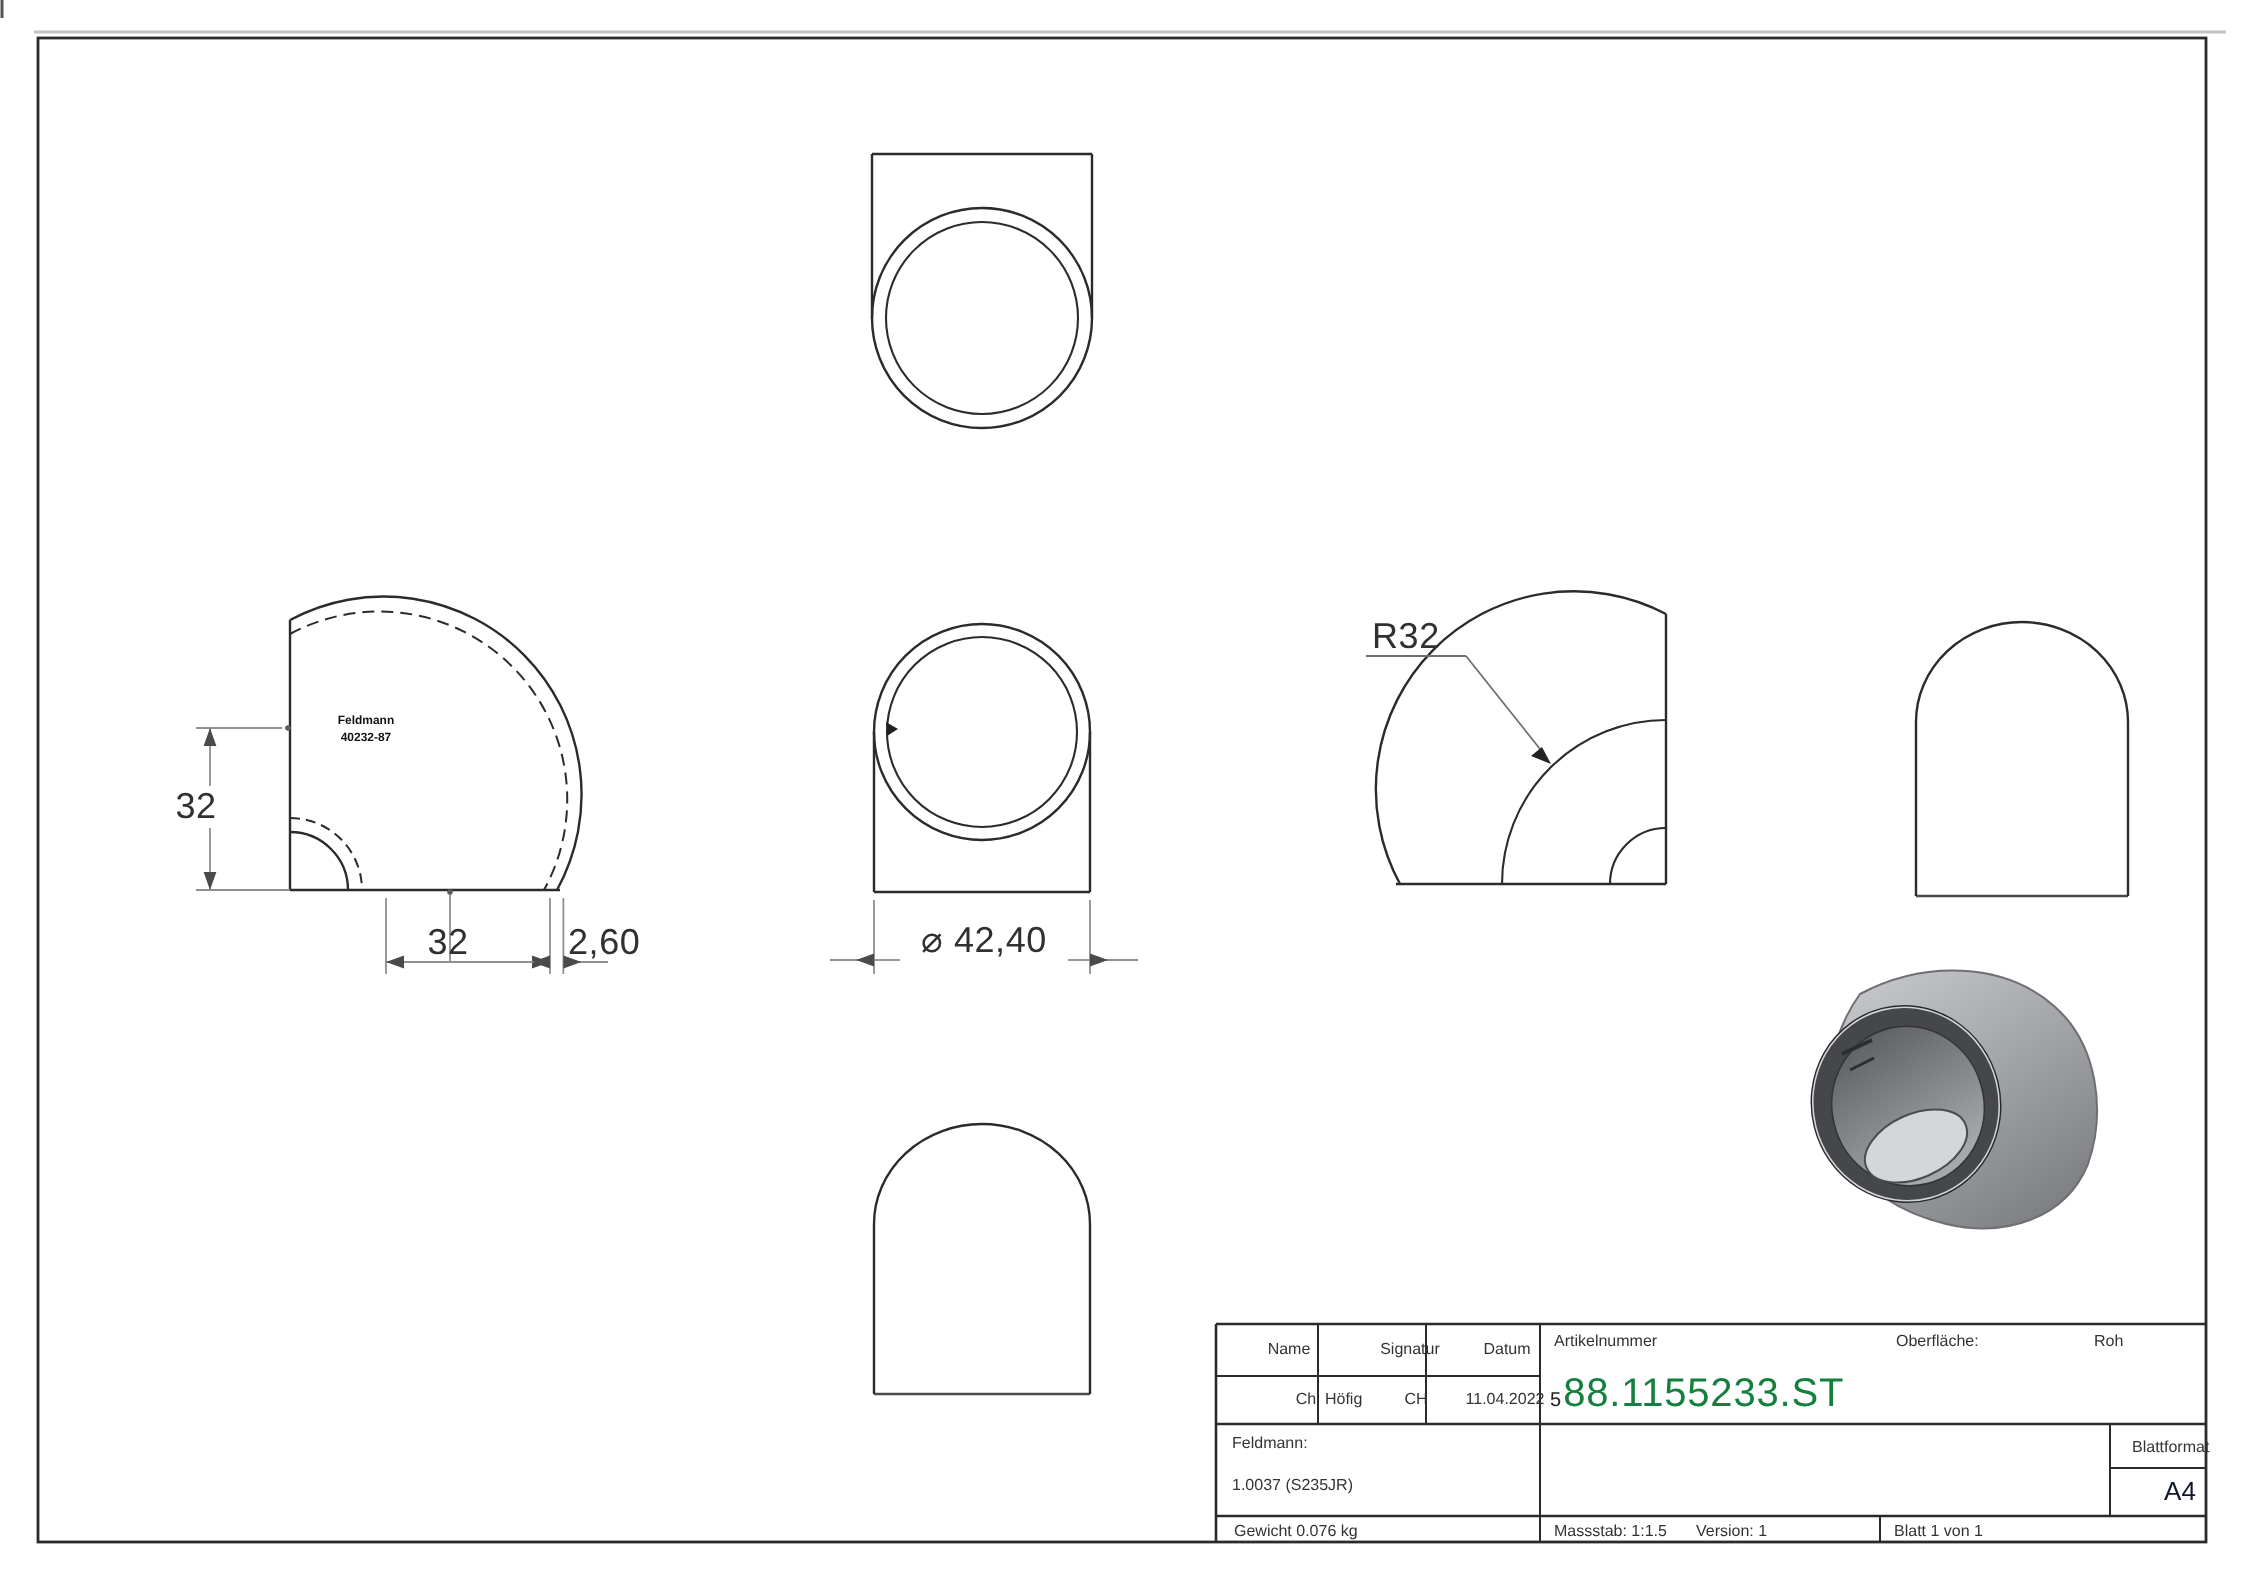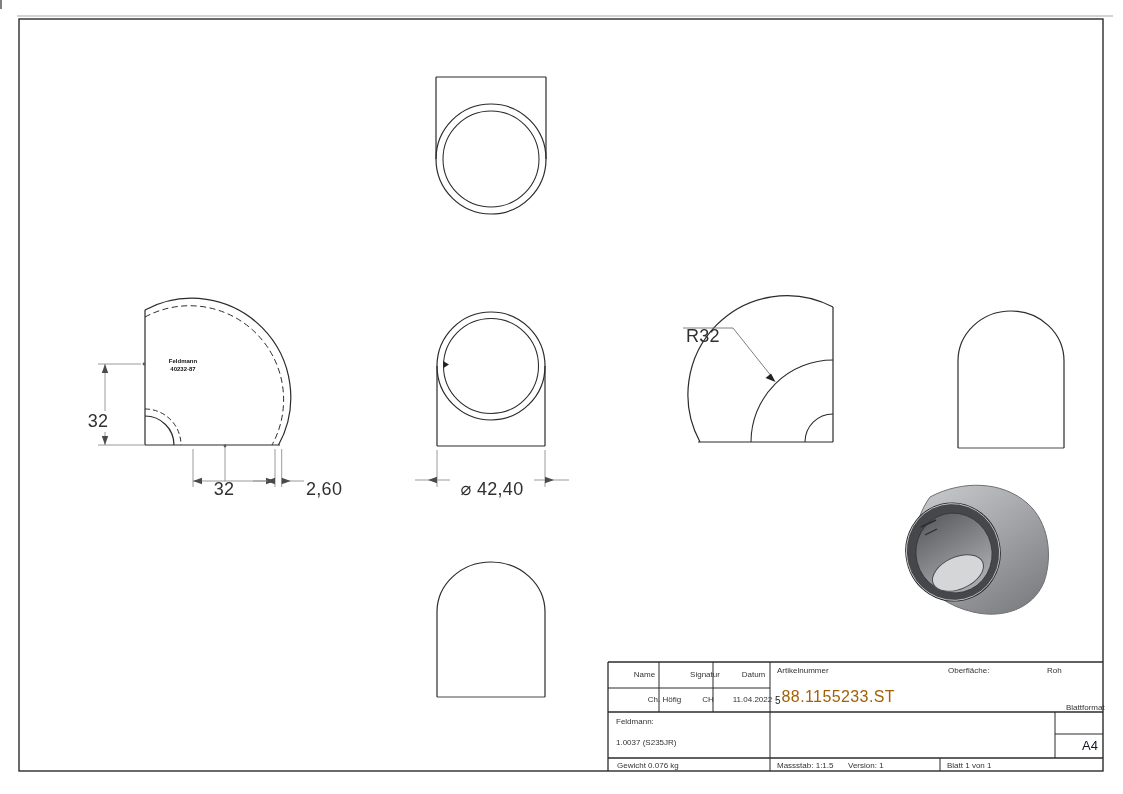--- a/index.html
+++ b/index.html
@@ -1,27 +1,27 @@
 <!DOCTYPE html>
 <html><head>
 <meta charset="utf-8">
 <style>
   html,body{margin:0;padding:0;background:#ffffff;}
   .page{position:relative;width:1123px;height:794px;background:#ffffff;overflow:hidden;
         font-family:"Liberation Sans","DejaVu Sans",sans-serif;color:#2b2b2b;}
   .page svg{position:absolute;left:0;top:0;}
   .txt{position:absolute;white-space:nowrap;color:#2e2e2e;}
-  .dim{font-size:18px;letter-spacing:0.3px;color:#303030;margin-top:18px;}
+  .dim{font-size:18px;letter-spacing:0.3px;color:#303030;}
   .dim.center{text-align:center;}
   .onwhite{background:#ffffff;padding:0 1px;}
   .tb{font-size:8px;color:#333;}
   .tb.center{text-align:center;margin-left:11px;}
   .artnr-wrap{display:flex;align-items:flex-end;}
   .artnr-small{font-size:10px;line-height:10px;margin-right:1px;color:#222;}
-  .artnr-big{font-size:16px;line-height:18px;letter-spacing:0.4px;color:#a16207;}
+  .artnr-big{font-size:20px;line-height:18px;letter-spacing:0.4px;color:#15803d;}
   .a4{font-size:13px;color:#0f172a;}
   .stamp{font-size:6.5px;line-height:9px;font-weight:bold;text-align:center;color:#101010;transform:scale(0.92);}
 </style>
 </head>
 <body>
 
 <div class="page">
 
   <svg width="1123" height="794" viewBox="0 0 1123 794">
     <defs>
@@ -153,21 +153,21 @@
       <line x1="659" y1="662" x2="659" y2="712" stroke-width="1"></line>
       <line x1="713" y1="662" x2="713" y2="712" stroke-width="1"></line>
       <line x1="770" y1="662" x2="770" y2="771" stroke-width="1"></line>
       <line x1="940" y1="758" x2="940" y2="771" stroke-width="1"></line>
       <line x1="1055" y1="712" x2="1055" y2="758" stroke-width="1"></line>
     </g>
   </svg>
 
   <div class="txt dim center onwhite" style="left:80px;top:393px;width:34px;">32</div>
   <div class="txt dim center" style="left:207px;top:461px;width:34px;">32</div>
-  <div class="txt dim" style="left:284px;top:461px;padding-left:22px;">2,60</div>
+  <div class="txt dim" style="left:284px;top:461px;">2,60</div>
   <div class="txt dim center" style="left:448px;top:460px;width:88px;">⌀ 42,40</div>
   <div class="txt dim" style="left:686px;top:308px;">R32</div>
 
   <div class="txt stamp" style="left:156px;top:356px;width:54px;">
     <div>Feldmann</div>
     <div>40232-87</div>
   </div>
 
   <div class="txt tb center" style="left:608px;top:670px;width:51px;">Name</div>
   <div class="txt tb center" style="left:659px;top:670px;width:70px;">Signatur</div>
@@ -181,21 +181,21 @@
   <div class="txt tb" style="left:1047px;top:666px;">Roh</div>
 
   <div class="txt artnr-wrap" style="left:775px;top:688px;">
     <span class="artnr-small">5</span>
     <span class="artnr-big">88.1155233.ST</span>
   </div>
 
   <div class="txt tb" style="left:616px;top:717px;">Feldmann:</div>
   <div class="txt tb" style="left:616px;top:738px;">1.0037 (S235JR)</div>
 
-  <div class="txt tb center" style="left:1055px;top:703px;width:33px;">Blattformat</div>
+  <div class="txt tb center" style="left:1055px;top:719px;width:33px;">Blattformat</div>
   <div class="txt tb center a4" style="left:1055px;top:738px;width:48px;">A4</div>
 
   <div class="txt tb" style="left:617px;top:761px;">Gewicht 0.076 kg</div>
   <div class="txt tb" style="left:777px;top:761px;">Massstab: 1:1.5</div>
   <div class="txt tb" style="left:848px;top:761px;">Version: 1</div>
   <div class="txt tb" style="left:947px;top:761px;">Blatt 1 von 1</div>
 
 </div>
 
 </body></html>

